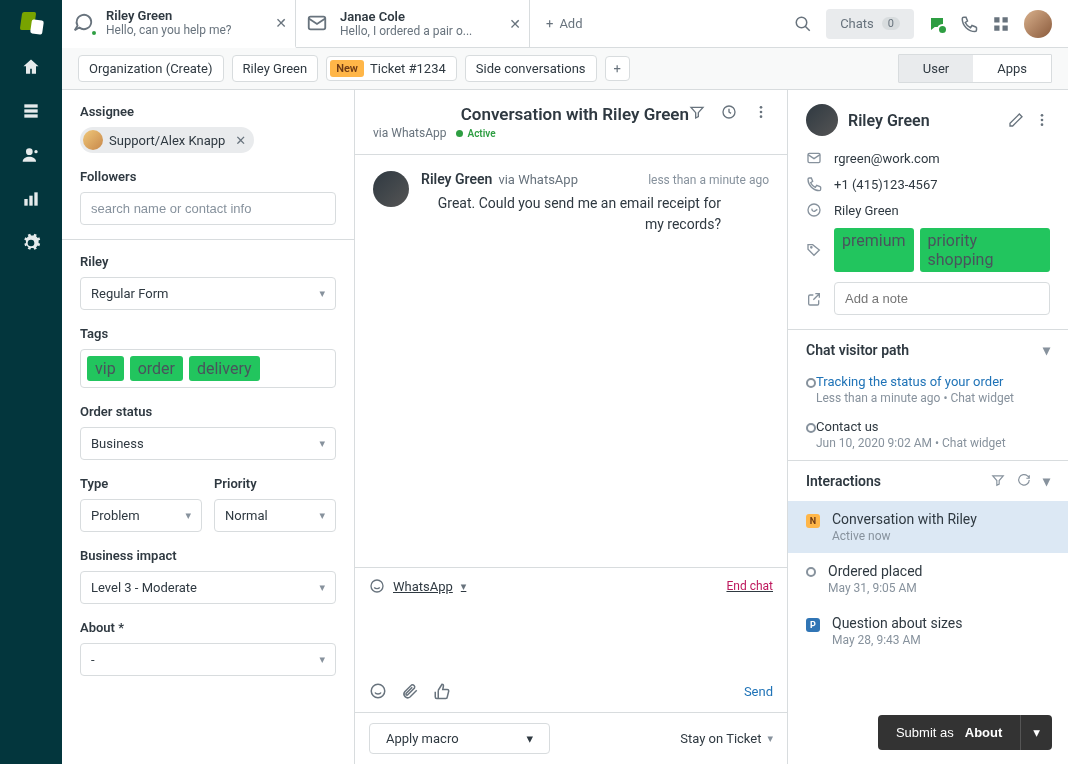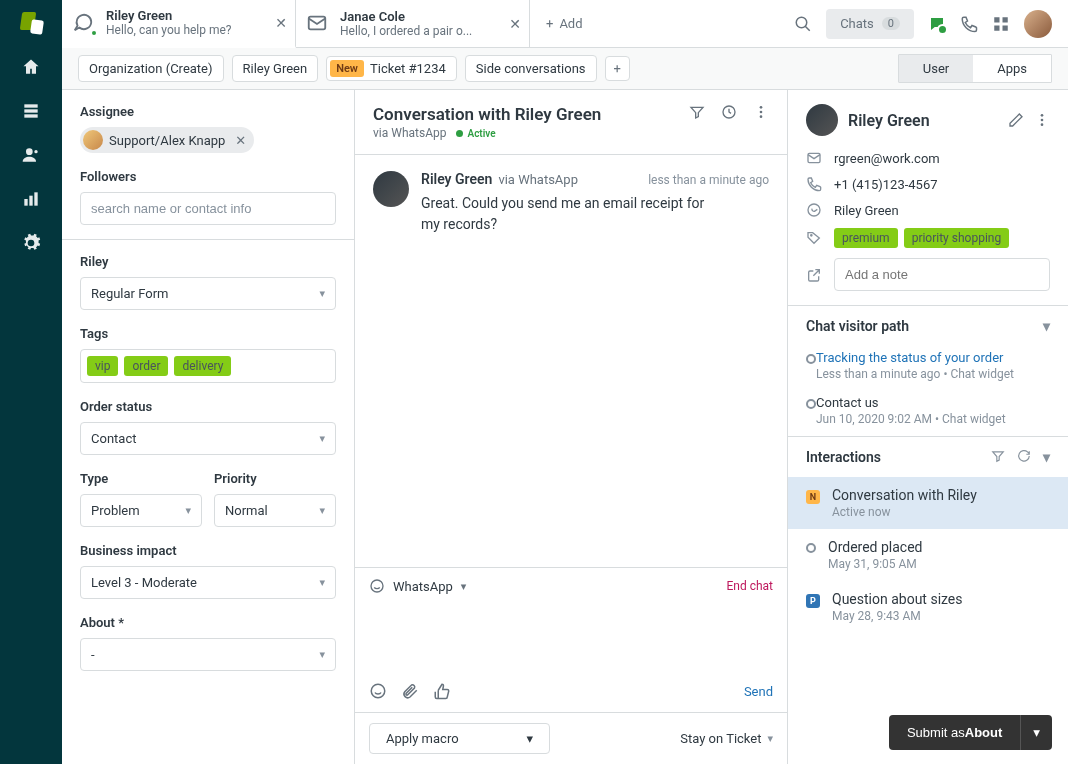--- a/index.html
+++ b/index.html
@@ -43,43 +43,43 @@
 .lpsection { border-bottom:1px solid #d8dcde; padding:14px 18px; }
 .lp-label { font-weight:600; color:#2f3941; font-size:13px; margin-bottom:8px; }
 .assignee-chip { display:inline-flex; align-items:center; background:#e9ebed; border-radius:14px; padding:3px 8px 3px 3px; gap:6px; font-size:13px; }
 .assignee-chip .av { width:20px; height:20px; border-radius:50%; background:linear-gradient(135deg,#f0c87a,#c7874a);}
 .assignee-chip .x { color:#68737d; cursor:pointer; margin-left:4px;}
 .input { width:100%; border:1px solid #d8dcde; border-radius:4px; padding:8px 10px; font-size:13px; color:#2f3941; }
 .input::placeholder { color:#87929d; }
 .select { width:100%; border:1px solid #d8dcde; border-radius:4px; padding:8px 10px; font-size:13px; color:#2f3941; display:flex; justify-content:space-between; align-items:center; cursor:pointer; background:#fff;}
 .select .chev { color:#87929d; font-size:11px;}
 .tags-row { display:flex; gap:6px; flex-wrap:wrap; }
-.tag-chip { background:#84cc16; border-radius:3px; padding:3px 8px; font-size:12px; color:#49545c; }
+.tag-chip { background:#22c55e; border-radius:3px; padding:3px 8px; font-size:16px; color:#49545c; }
 .row2 { display:flex; gap:12px; }
 .row2 > div { flex:1; }
-.centerpanel { flex:1; display:flex; flex-direction:column; border-right:1px solid #d8dcde; background:#fff; min-width:0;}
+.centerpanel { flex:1; display:flex; flex-direction:column; border-right:1px solid #d8dcde; background:#fff; min-width:0;text-align:right;}
 .conv-header { padding:14px 18px; border-bottom:1px solid #d8dcde; display:flex; align-items:flex-start; }
 .conv-header .left { flex:1; }
 .conv-header h2 { font-size:17px; font-weight:600; color:#2f3941; }
 .conv-header .meta { font-size:12px; color:#68737d; margin-top:2px; display:flex; align-items:center; gap:10px;}
 .green-dot { width:7px; height:7px; background:#2e9e42; border-radius:50%; display:inline-block;}
 .active-txt { color:#2e9e42; font-weight:600; font-size:10px;}
 .hdr-icons { display:flex; gap:16px; color:#68737d; }
 .hdr-icons > * { cursor:pointer; }
 .msg-area { flex:1; padding:16px 18px; overflow-y:auto; }
 .msg { display:flex; gap:12px; }
 .msg .av { width:36px; height:36px; border-radius:50%; background:linear-gradient(135deg,#2f3941,#555); flex-shrink:0;}
 .msg .body { flex:1; }
 .msg .top { display:flex; align-items:baseline; gap:6px;}
 .msg .name { font-weight:600; color:#2f3941; font-size:14px;}
 .msg .via { color:#68737d; font-size:13px;}
 .msg .time { margin-left:auto; color:#87929d; font-size:12px;}
 .msg .text { margin-top:6px; color:#2f3941; font-size:14px; line-height:1.5; max-width:300px;}
 .composer { border-top:1px solid #d8dcde; }
-.comp-head { display:flex; align-items:center; padding:10px 14px; gap:8px; }
+.comp-head { display:flex; align-items:center; padding:10px 14px; gap:8px;text-decoration:underline; }
 .comp-head .lbl { color:#2f3941; font-size:13px;}
 .comp-head .end { margin-left:auto; color:#be185d; font-size:12px; cursor:pointer;}
 .comp-body { height:70px; }
 .comp-foot { display:flex; align-items:center; padding:8px 14px 12px; gap:14px; }
 .comp-foot .send { margin-left:auto; color:#1f73b7; font-size:13px; cursor:pointer;}
 .comp-icon { color:#68737d; cursor:pointer;}
 .bottombar { border-top:1px solid #d8dcde; padding:10px 14px; display:flex; align-items:center; gap:12px;}
 .macro { border:1px solid #d8dcde; border-radius:4px; padding:7px 16px; width:181px; display:flex; justify-content:space-between; align-items:center; font-size:13px; cursor:pointer;gap:48px;}
 .stayopen { margin-left:auto; display:flex; align-items:center; gap:6px; font-size:13px; color:#2f3941; cursor:pointer;}
 .rightpanel { width:280px; background:#fff; overflow-y:auto; display:flex; flex-direction:column;}
@@ -103,21 +103,21 @@
 .path-item .sub { color:#87929d; font-size:12px; margin-top:2px;}
 .inter-item { padding:10px 18px; display:flex; gap:12px; font-size:13px; cursor:pointer;}
 .inter-item.active { background:#dce8f4; }
 .inter-badge { width:14px; height:14px; border-radius:3px; display:flex; align-items:center; justify-content:center; font-size:9px; font-weight:700; color:#fff; margin-top:3px; flex-shrink:0;}
 .badge-N { background:#ffb648; color:#703b15;}
 .badge-P { background:#3075b5;}
 .inter-circle { width:10px; height:10px; border:2px solid #87929d; border-radius:50%; margin-top:4px; flex-shrink:0; background:#fff;}
 .inter-item .t { color:#2f3941; font-size:14px;}
 .inter-item .s { color:#87929d; font-size:12px; margin-top:2px;}
 .submitbar { position:absolute; right:16px; bottom:14px; display:flex;}
-.submitbtn { background:#333; color:#fff; border:none; padding:10px 18px; font-size:13px; border-radius:4px 0 0 4px; cursor:pointer; display:flex; gap:0;}
+.submitbtn { background:#333; color:#fff; border:none; padding:10px 18px; font-size:13px; border-radius:4px 0 0 4px; cursor:pointer; display:flex; gap:11px;}
 .submitbtn b { font-weight:700;}
 .submitcaret { background:#333; color:#fff; border:none; border-left:1px solid #555; padding:10px 12px; border-radius:0 4px 4px 0; cursor:pointer;}
 svg { display:block; }
 </style>
 </head>
 <body>
 
 <div class="app">
   <div class="navrail">
     <div class="logo"></div>
@@ -259,21 +259,21 @@
           <div class="input" style="padding:6px">
             <div class="tags-row">
               <span class="tag-chip">vip</span>
               <span class="tag-chip">order</span>
               <span class="tag-chip">delivery</span>
             </div>
           </div>
 
           <div class="lp-label" style="margin-top:16px">Order status</div>
           <div class="select">
-              <span>Contact</span>
+              <span>Business</span>
               <span class="chev">▾</span>
             </div>
 
           <div class="row2" style="margin-top:16px">
             <div>
               <div class="lp-label">Type</div>
               <div class="select">
                   <span>Problem</span>
                   <span class="chev">▾</span>
                 </div>

